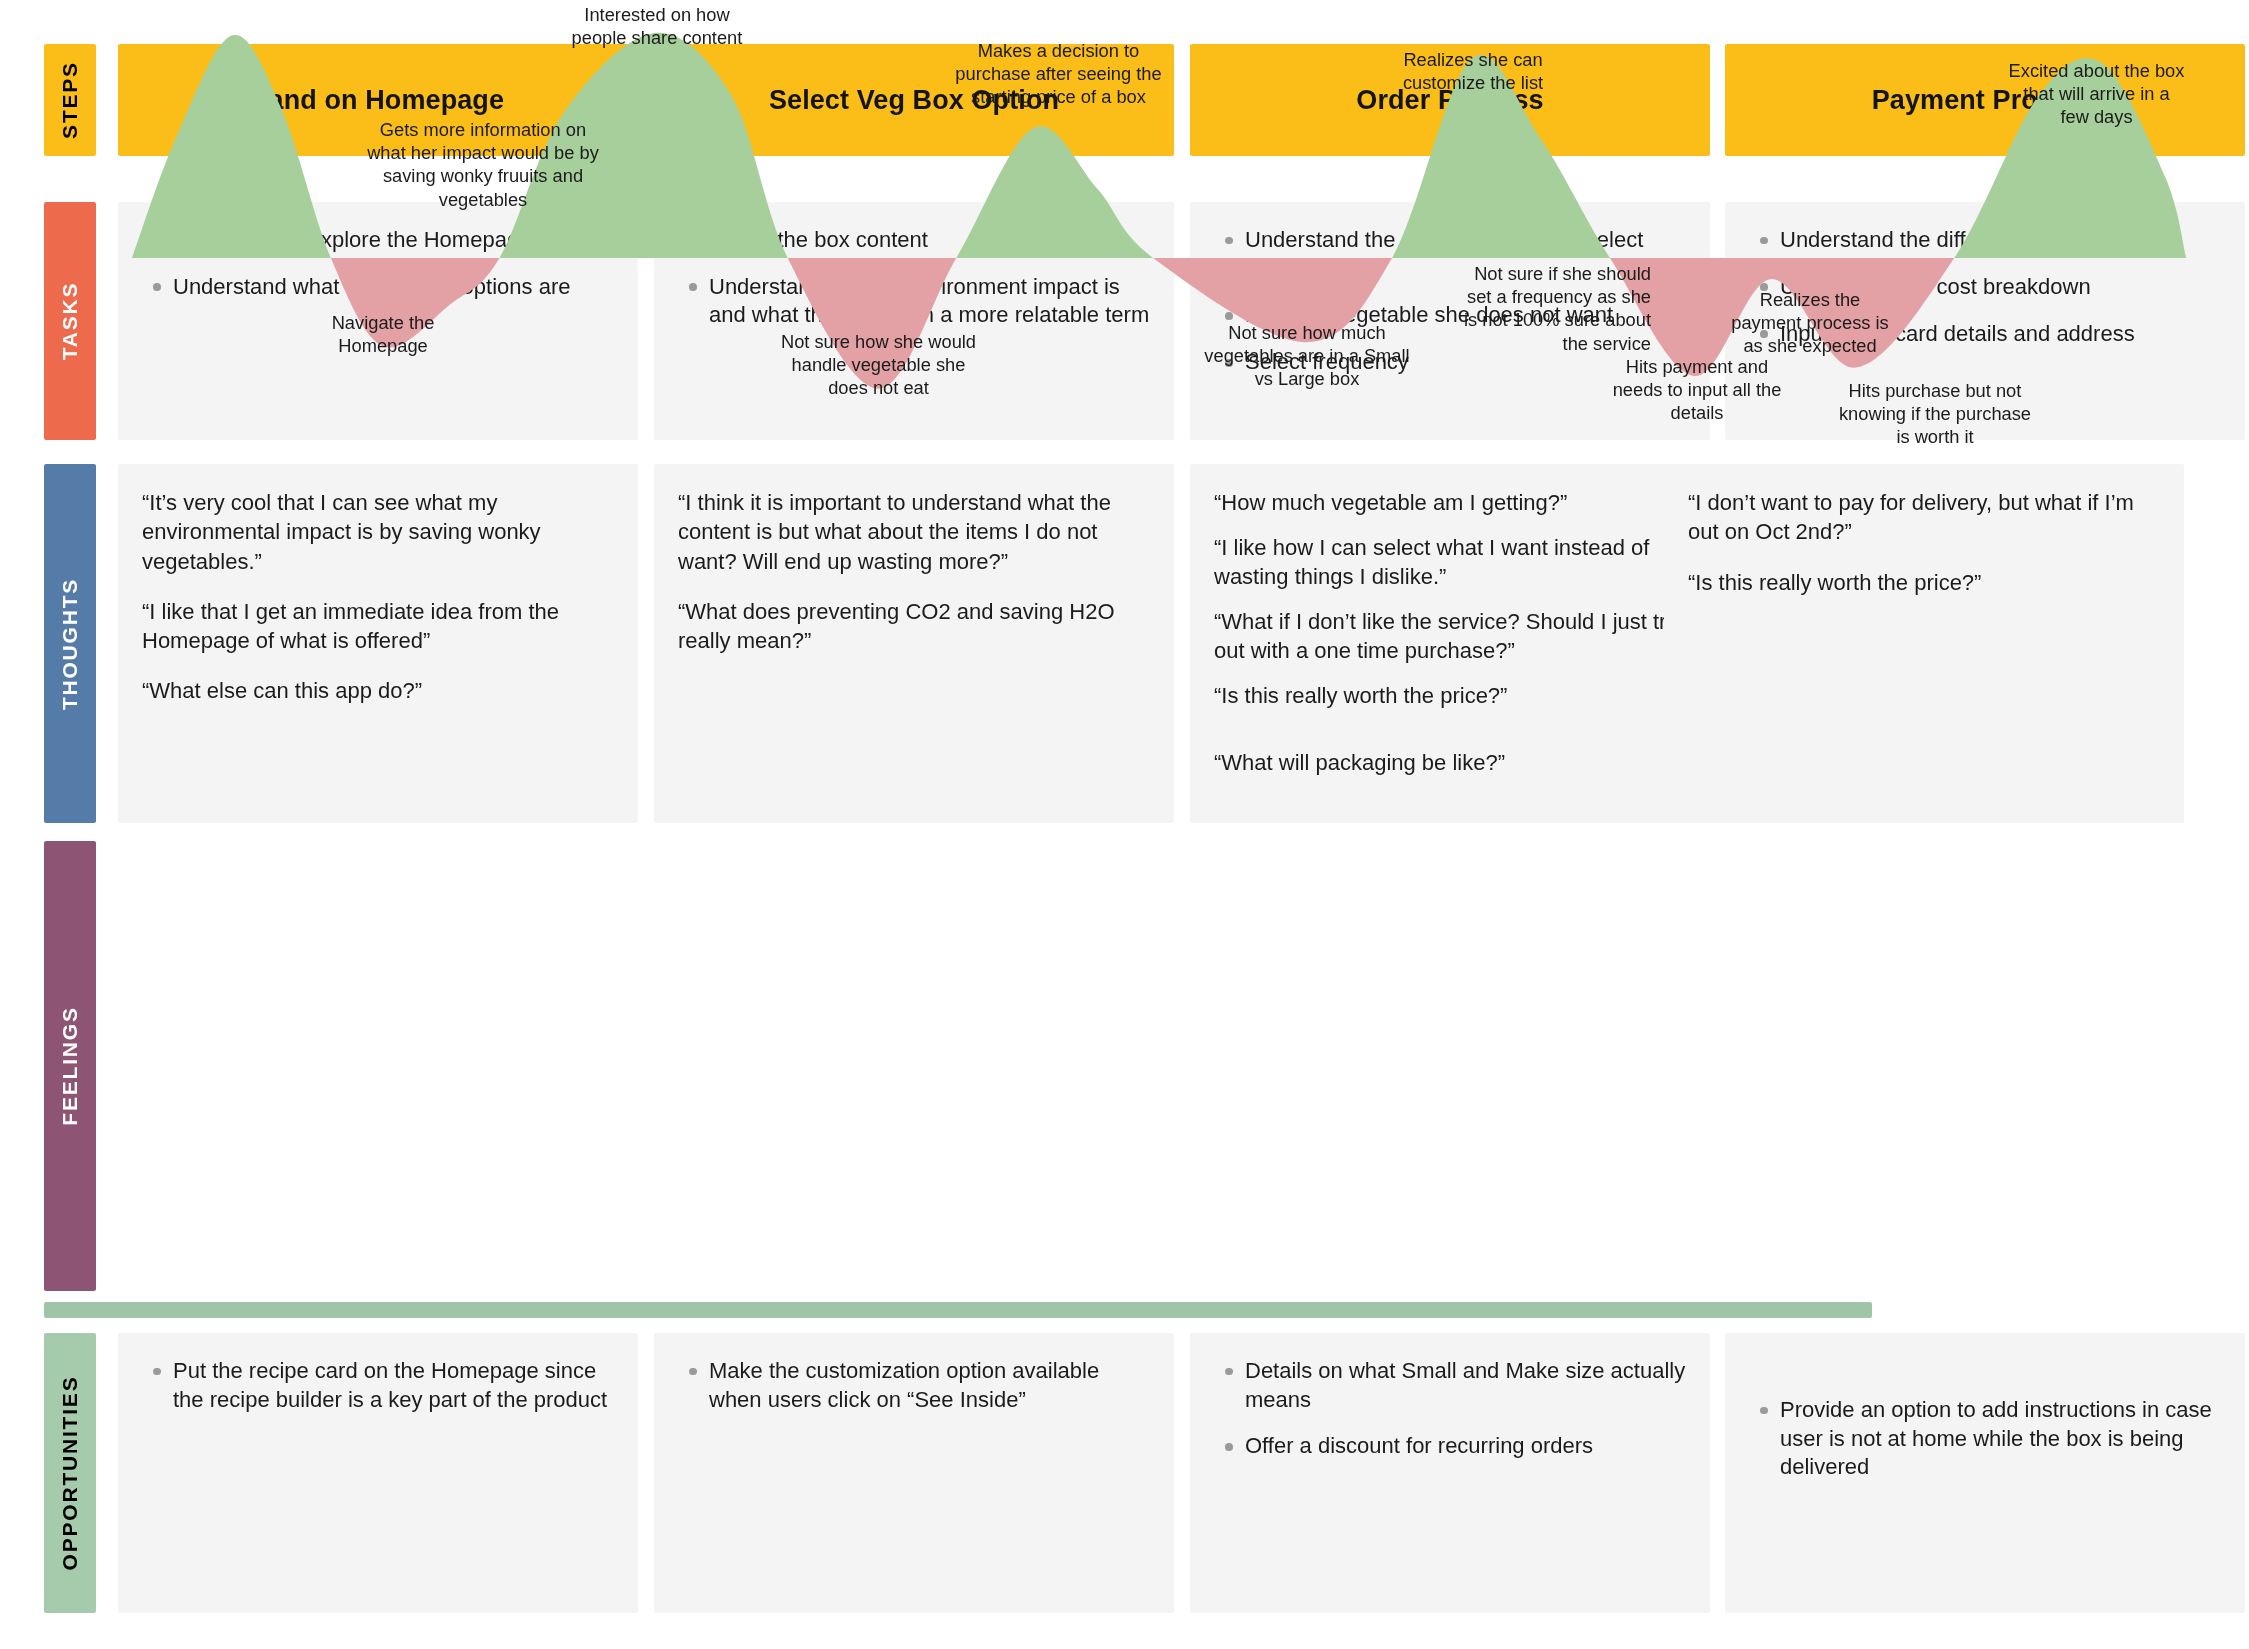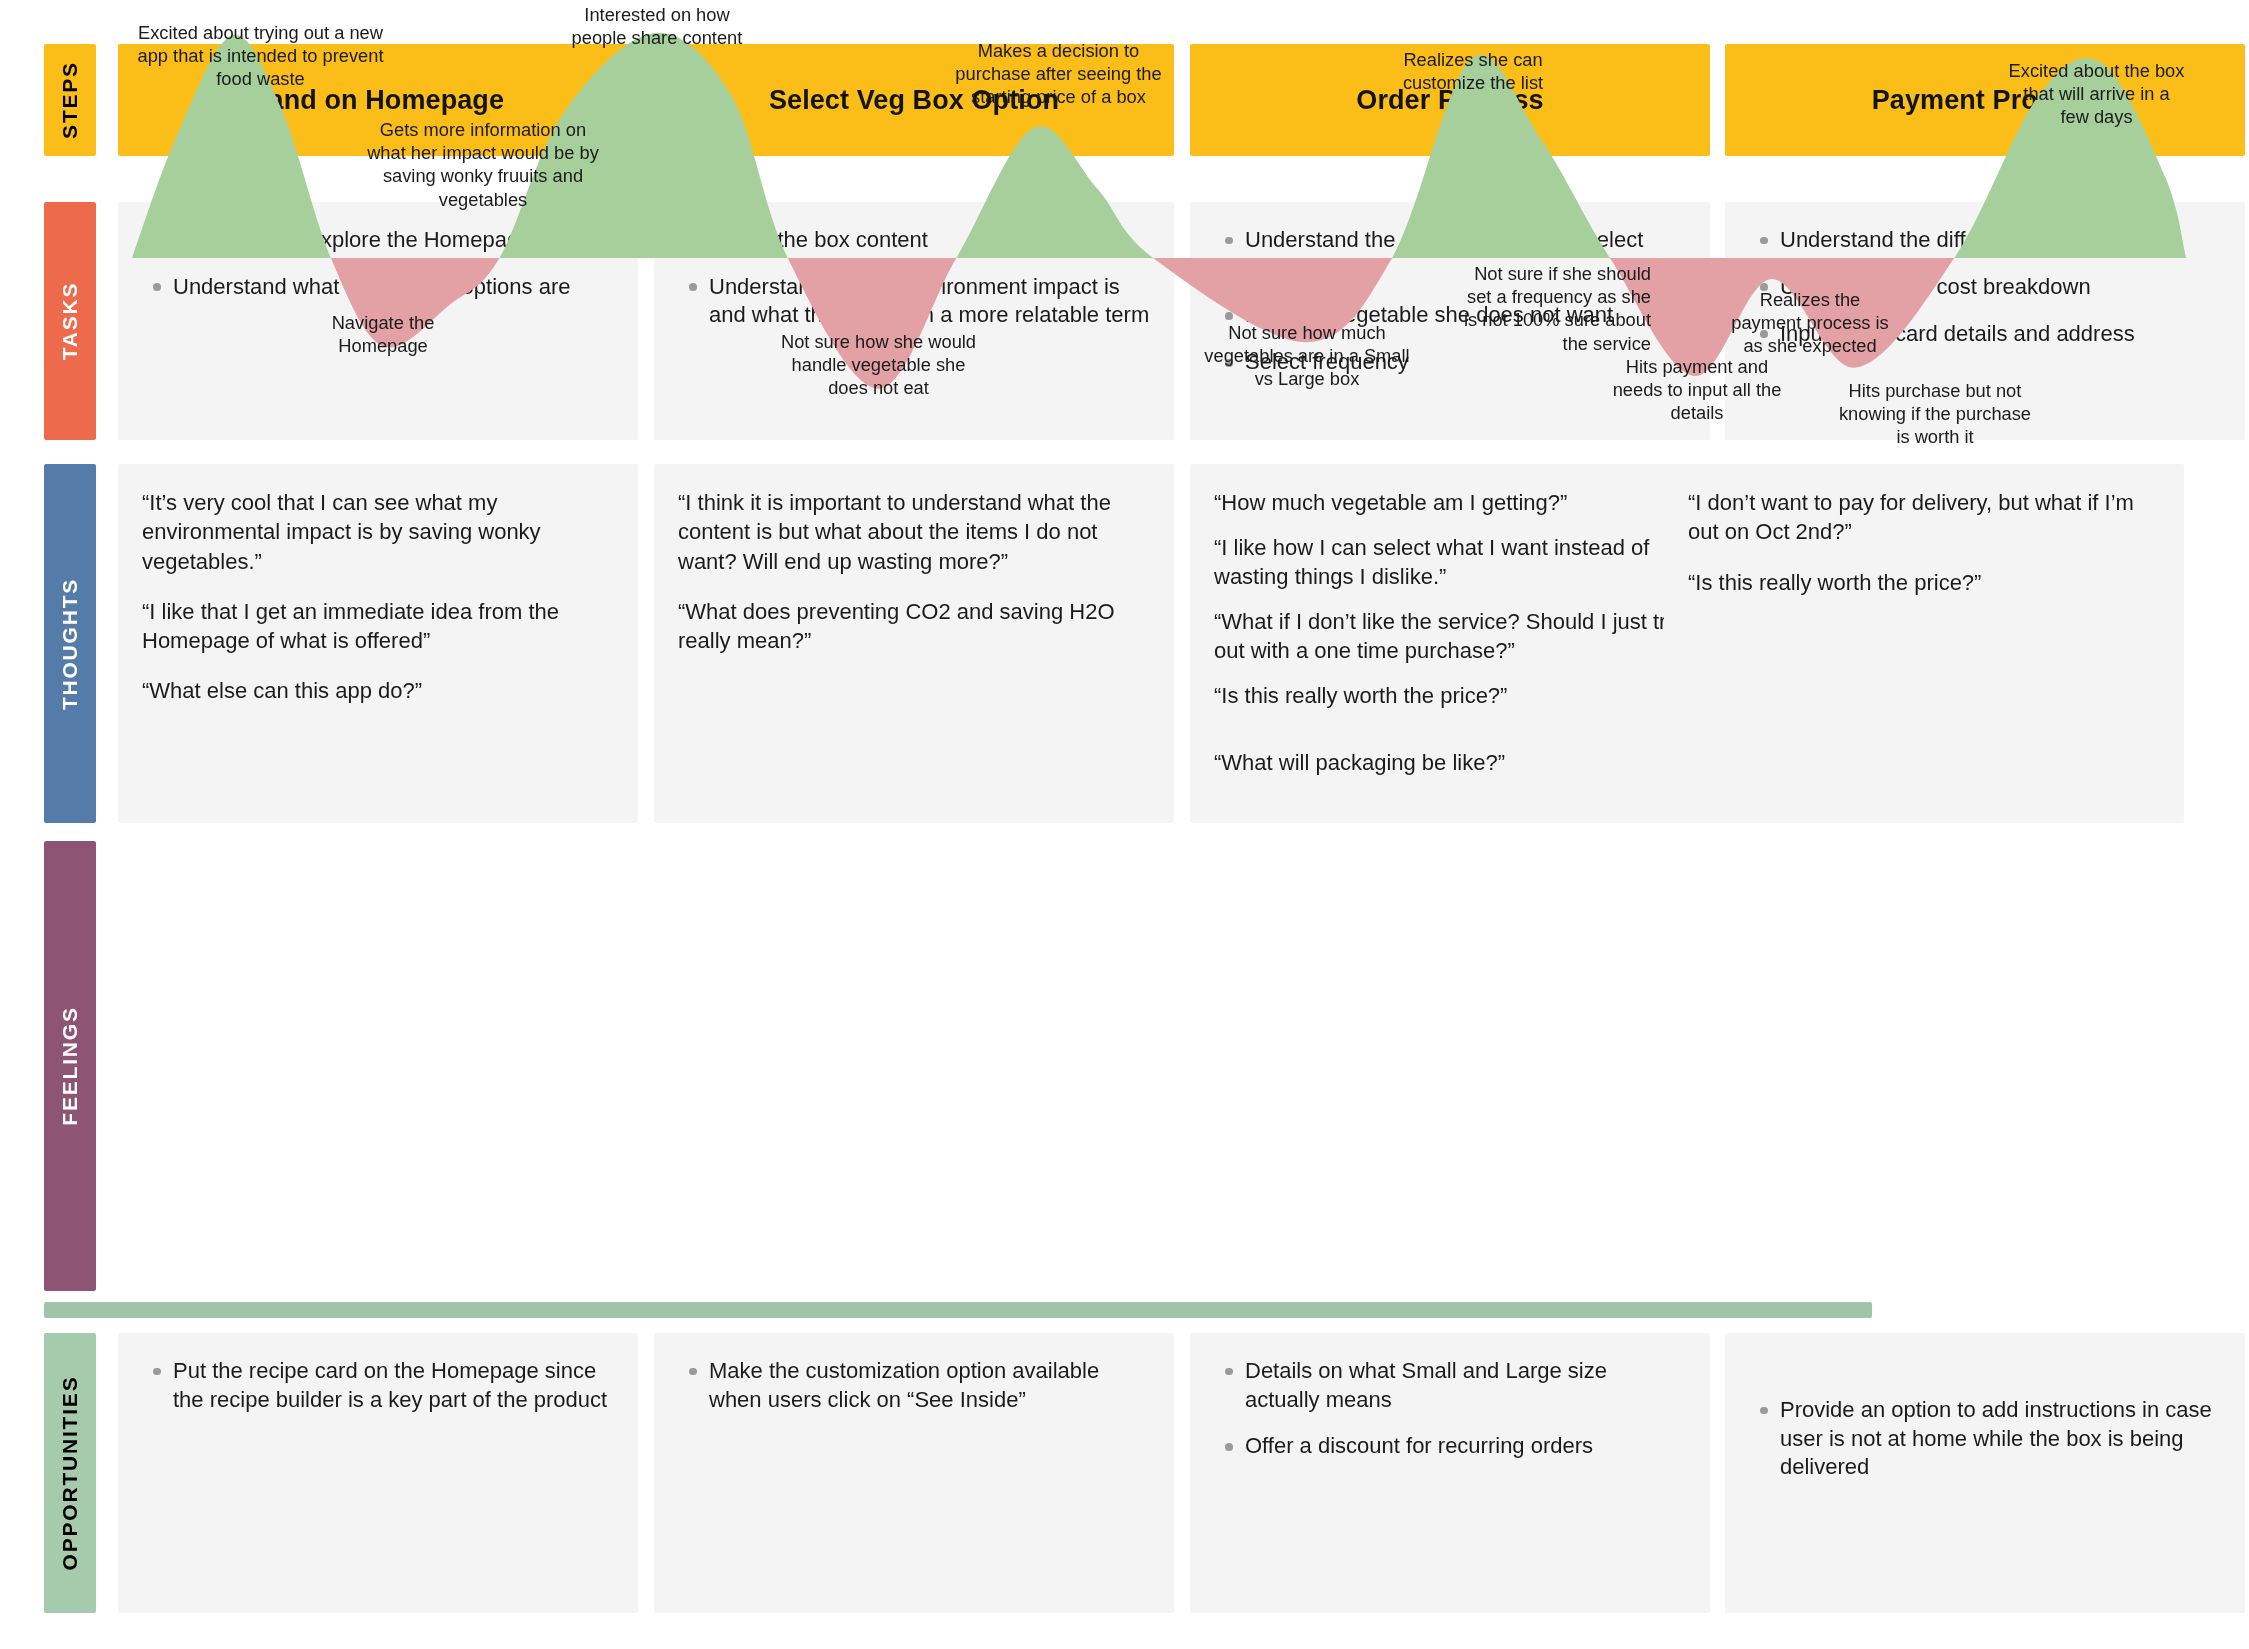--- a/index.html
+++ b/index.html
@@ -185,23 +185,20 @@
         <clipPath id="clip-neg">
             <rect x="0" y="367" width="3200" height="353"></rect>
           </clipPath>
       </defs>
       <g id="wave-shapes">
           <path d="M 187 367 C 197.5 338.4, 226.16666666666666 248.20000000000002, 250 195.4 C 273.8333333333333 142.6, 305 56.79999999999999, 330 50.19999999999999 C 355 43.59999999999999, 376.6666666666667 102.99999999999997, 400 155.79999999999998 C 423.3333333333333 208.6, 445.8333333333333 310.8, 470 367 C 494.1666666666667 423.2, 516.6666666666666 482, 545 493 C 573.3333333333334 504, 612.5 454, 640 433 C 667.5 412, 683.3333333333334 412.1, 710 367 C 736.6666666666666 321.9, 763.3333333333334 215.75, 800 162.4 C 836.6666666666666 109.05000000000001, 890 51.30000000000003, 930 46.900000000000034 C 970 42.500000000000036, 1008.3333333333334 82.65000000000003, 1040 136.00000000000003 C 1071.6666666666667 189.35000000000002, 1085.1666666666667 297.5, 1120 367 C 1154.8333333333333 436.5, 1209 553, 1249 553 C 1289 553, 1323.1666666666667 428.8, 1360 367 C 1396.8333333333333 305.2, 1436.6666666666667 198.7, 1470 182.2 C 1503.3333333333333 165.7, 1531.6666666666667 237.2, 1560 268 C 1588.3333333333333 298.8, 1590.5 330.5, 1640 367 C 1689.5 403.5, 1800.3333333333333 487, 1857 487 C 1913.6666666666667 487, 1940.6666666666667 434.3, 1980 367 C 2019.3333333333333 299.7, 2058 111.79999999999998, 2093 83.19999999999999 C 2128 54.599999999999994, 2157.1666666666665 148.1, 2190 195.4 C 2222.8333333333335 242.70000000000002, 2253.3333333333335 310.4, 2290 367 C 2326.6666666666665 423.6, 2371.6666666666665 530, 2410 535 C 2448.3333333333335 540, 2481.6666666666665 399, 2520 397 C 2558.3333333333335 395, 2596.6666666666665 528, 2640 523 C 2683.3333333333335 518, 2736.6666666666665 431.5, 2780 367 C 2823.3333333333335 302.5, 2865 182.20000000000002, 2900 136.00000000000003 C 2935 89.80000000000004, 2960 70.55000000000001, 2990 89.80000000000001 C 3020 109.05000000000001, 3060 205.3, 3080 251.5 C 3100 297.7, 3105 347.75, 3110 367 L 3110 367 L 187 367 Z" fill="#A7CF9B" clip-path="url(#clip-pos)"></path>
           <path d="M 187 367 C 197.5 338.4, 226.16666666666666 248.20000000000002, 250 195.4 C 273.8333333333333 142.6, 305 56.79999999999999, 330 50.19999999999999 C 355 43.59999999999999, 376.6666666666667 102.99999999999997, 400 155.79999999999998 C 423.3333333333333 208.6, 445.8333333333333 310.8, 470 367 C 494.1666666666667 423.2, 516.6666666666666 482, 545 493 C 573.3333333333334 504, 612.5 454, 640 433 C 667.5 412, 683.3333333333334 412.1, 710 367 C 736.6666666666666 321.9, 763.3333333333334 215.75, 800 162.4 C 836.6666666666666 109.05000000000001, 890 51.30000000000003, 930 46.900000000000034 C 970 42.500000000000036, 1008.3333333333334 82.65000000000003, 1040 136.00000000000003 C 1071.6666666666667 189.35000000000002, 1085.1666666666667 297.5, 1120 367 C 1154.8333333333333 436.5, 1209 553, 1249 553 C 1289 553, 1323.1666666666667 428.8, 1360 367 C 1396.8333333333333 305.2, 1436.6666666666667 198.7, 1470 182.2 C 1503.3333333333333 165.7, 1531.6666666666667 237.2, 1560 268 C 1588.3333333333333 298.8, 1590.5 330.5, 1640 367 C 1689.5 403.5, 1800.3333333333333 487, 1857 487 C 1913.6666666666667 487, 1940.6666666666667 434.3, 1980 367 C 2019.3333333333333 299.7, 2058 111.79999999999998, 2093 83.19999999999999 C 2128 54.599999999999994, 2157.1666666666665 148.1, 2190 195.4 C 2222.8333333333335 242.70000000000002, 2253.3333333333335 310.4, 2290 367 C 2326.6666666666665 423.6, 2371.6666666666665 530, 2410 535 C 2448.3333333333335 540, 2481.6666666666665 399, 2520 397 C 2558.3333333333335 395, 2596.6666666666665 528, 2640 523 C 2683.3333333333335 518, 2736.6666666666665 431.5, 2780 367 C 2823.3333333333335 302.5, 2865 182.20000000000002, 2900 136.00000000000003 C 2935 89.80000000000004, 2960 70.55000000000001, 2990 89.80000000000001 C 3020 109.05000000000001, 3060 205.3, 3080 251.5 C 3100 297.7, 3105 347.75, 3110 367 L 3110 367 L 187 367 Z" fill="#E3A1A6" clip-path="url(#clip-neg)"></path>
         </g>
     </svg>
 
-    <div class="fl" style="left:134px; top:21px;  width:253px;">
-      <span>Excited about trying out a new app that is intended to prevent food waste</span>
-    </div>
     <div class="fl" style="left:295px; top:311px; width:176px;">
       <span>Navigate the Homepage</span>
     </div>
     <div class="fl" style="left:367px; top:118px; width:232px;">
       <span>Gets more information on what her impact would be by saving wonky fruuits and vegetables</span>
     </div>
     <div class="fl" style="left:555px; top:2.8px;   width:204px;">
       <span>Interested on how people share content</span>
     </div>
     <div class="fl" style="left:773px; top:330px; width:211px;">
@@ -240,21 +237,21 @@
       <li>Put the recipe card on the Homepage since the recipe builder is a key part of the product</li>
     </ul>
   </div>
   <div class="card" style="left:654px; top:1333px; width:520px; height:280px;">
     <ul class="bullets">
       <li>Make the customization option available when users click on “See Inside”</li>
     </ul>
   </div>
   <div class="card" style="left:1190px; top:1333px; width:520px; height:280px;">
     <ul class="bullets">
-      <li>Details on what Small and Large size actually means</li>
+      <li>Details on what Small and Make size actually means</li>
       <li>Offer a discount for recurring orders</li>
     </ul>
   </div>
   <div class="card" style="left:1725px; top:1333px; width:520px; height:280px;">
     <ul class="bullets" style="padding-top:39px;">
       <li>Provide an option to add instructions in case user is not at home while the box is being delivered</li>
     </ul>
   </div>
 
 </div>

